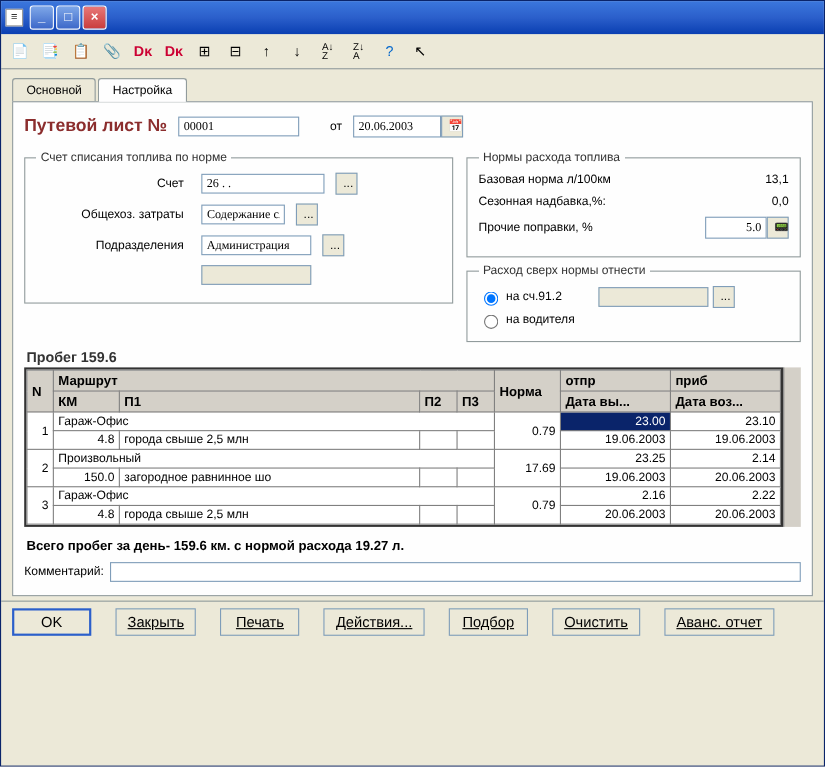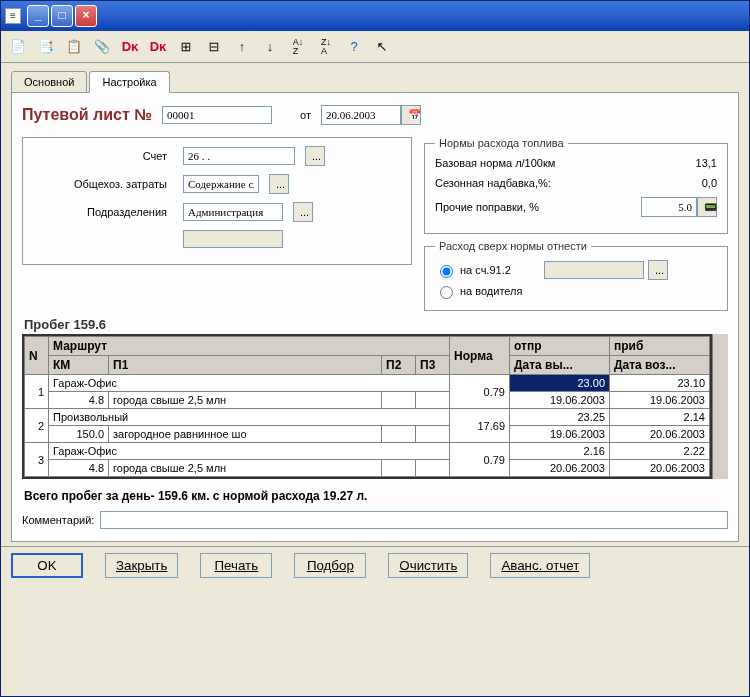--- a/index.html
+++ b/index.html
@@ -196,20 +196,21 @@
         <span style="margin-left:18px">от</span>
         <span style="display:flex">
           <input type="text" style="width: 80px;" value="20.06.2003">
           <button class="field-btn">📅</button>
         </span>
       </div>
 
       <div class="two-col">
         <div class="left-col">
           <fieldset>
+            <legend>Счет списания топлива по норме</legend>
             <div class="form-row">
               <span class="lbl">Счет</span>
               <input type="text" style="width: 112px;" value="26 . .">
               <button class="field-btn">...</button>
             </div>
             <div class="form-row">
               <span class="lbl">Общехоз. затраты</span>
               <input type="text" style="width: 76px;" value="Содержание слу">
               <button class="field-btn">...</button>
             </div>
@@ -339,17 +340,18 @@
         <span>Комментарий:</span>
         <input type="text" style="flex: 1 1 0%;" value="">
       </div>
     </div>
   </div>
 
   <div class="btn-bar">
     <button class="btn default">OK</button>
     <button class="btn"><span style="text-decoration:underline">Закрыть</span></button>
     <button class="btn"><span style="text-decoration:underline">Печать</span></button>
+    <button class="btn"><span style="text-decoration:underline">Действия...</span></button>
     <button class="btn"><span style="text-decoration:underline">Подбор</span></button>
     <button class="btn"><span style="text-decoration:underline">Очистить</span></button>
     <button class="btn"><span style="text-decoration:underline">Аванс. отчет</span></button>
   </div>
 </div>
 
 </body></html>

